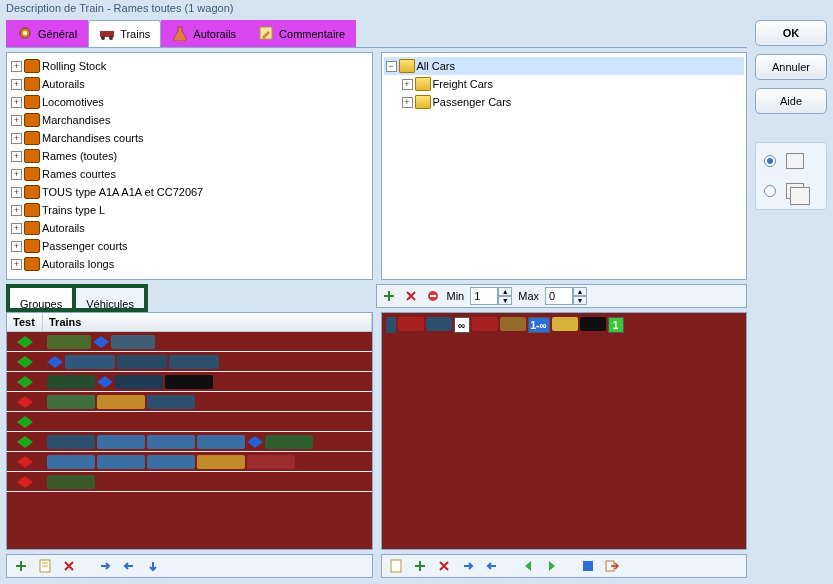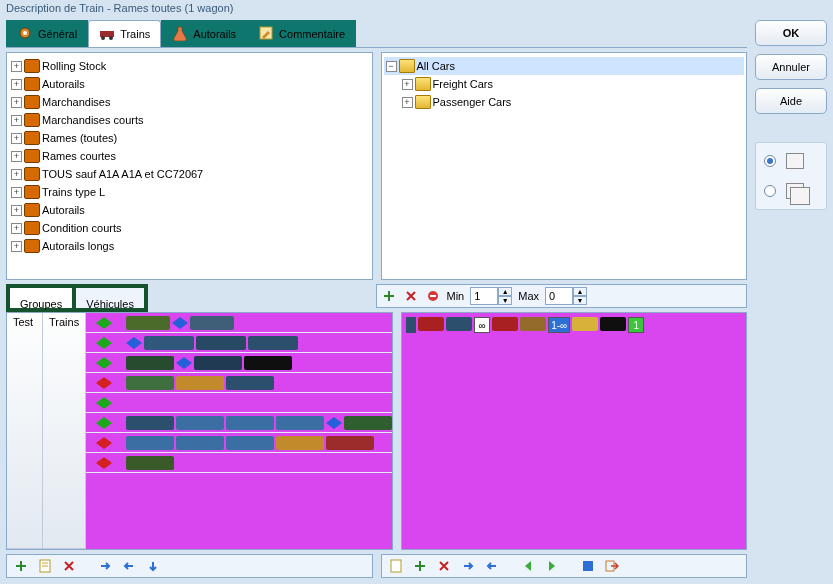--- a/index.html
+++ b/index.html
@@ -5,21 +5,21 @@
   * { box-sizing: border-box; margin: 0; padding: 0; font-family: "Segoe UI", Tahoma, sans-serif; font-size: 11px; }
   body { background: #d6e4f2; width: 833px; height: 584px; overflow: hidden; }
 
   .titlebar { height: 18px; padding: 2px 6px; color: #3a5a7a; font-size: 11px; }
   .content { padding: 2px 6px 6px 6px; display: flex; gap: 8px; height: calc(100% - 18px); }
 
   .main-col { flex: 1; display: flex; flex-direction: column; }
 
   
   .tabs { display: flex; gap: 0; border-bottom: 1px solid #8ba9c8; }
-  .tab { padding: 4px 10px; display: flex; align-items: center; gap: 5px; border: 1px solid transparent; border-bottom: none; background: #0f766e; cursor: pointer; }
+  .tab { padding: 4px 10px; display: flex; align-items: center; gap: 5px; border: 1px solid transparent; border-bottom: none; background: #d946ef; cursor: pointer; }
   .tab.active { background: #fff; border-color: #8ba9c8; border-radius: 3px 3px 0 0; }
 
   
   .top-panes { display: flex; gap: 8px; height: 228px; margin-top: 4px; }
   .tree-pane { flex: 1; background: #fff; border: 1px solid #8ba9c8; overflow-y: auto; padding: 4px 2px; }
   .tree-row { display: flex; align-items: center; gap: 2px; padding: 1px 2px; height: 18px; }
   .tree-row.selected { background: #cfe4ff; }
   .expand-box { width: 11px; height: 11px; border: 1px solid #888; background: #fff; font-size: 9px; line-height: 9px; text-align: center; color: #444; cursor: pointer; }
   .expand-box.minus::before { content: "−"; }
   .expand-box.plus::before { content: "+"; }
@@ -35,21 +35,21 @@
   .sub-tabs-wrap { flex: 1; display:flex; }
   .right-ctrl { flex: 1; display: flex; align-items: center; gap: 6px; background: #eef4fb; border: 1px solid #8ba9c8; padding: 0 4px; }
   .ctrl-btn { width: 16px; height: 16px; border: none; background: transparent; display: inline-flex; align-items:center; justify-content:center; cursor: pointer; }
   .spinner { display:inline-flex; }
   .spinner input { width: 28px; height: 18px; border: 1px solid #8ba9c8; text-align: left; padding-left: 3px; }
   .spinner-btns { display:flex; flex-direction:column; }
   .spinner-btns button { width:14px; height:9px; font-size:7px; border:1px solid #8ba9c8; background:#eef4fb; padding:0; line-height:7px;}
 
   
   .low-panes { display: flex; gap: 8px; flex: 1; margin-top: 4px; min-height: 0; }
-  .pane { flex: 1; background: #d946ef; border: 1px solid #8ba9c8; display: flex; min-height:0; }
+  .pane { flex: 1; background: #7f1d1d; border: 1px solid #8ba9c8; display: flex; flex-direction: column; min-height:0;font-weight:bold; }
   .grid-header { display: flex; background: linear-gradient(#fefefe,#e2e9f1); border-bottom: 1px solid #bfcbd9; }
   .gh-cell { padding: 3px 6px; border-right: 1px solid #bfcbd9; font-size: 11px; }
   .gh-test { width: 36px; }
   .gh-trains { flex: 1; }
   .grid-body { flex: 1; overflow-y: scroll; }
   .grid-row { display: flex; align-items: center; border-bottom: 1px solid #e6ecf3; height: 20px; }
   .gr-test { width: 36px; display:flex; align-items:center; justify-content:center; }
   .gr-trains { flex: 1; display: flex; align-items:center; gap: 2px; padding-left: 4px; overflow:hidden; }
 
   .arrow-pair { display:flex; gap:0; }
@@ -131,56 +131,61 @@
             <span>Rolling Stock</span>
           </div>
           <div class="tree-row">
             <span class="expand-box plus"></span>
             <span class="node-icon"></span>
             <span>Autorails</span>
           </div>
           <div class="tree-row">
             <span class="expand-box plus"></span>
             <span class="node-icon"></span>
+            <span>Locomotives</span>
+          </div>
+          <div class="tree-row">
+            <span class="expand-box plus"></span>
+            <span class="node-icon"></span>
             <span>Marchandises</span>
           </div>
           <div class="tree-row">
             <span class="expand-box plus"></span>
             <span class="node-icon"></span>
             <span>Marchandises courts</span>
           </div>
           <div class="tree-row">
             <span class="expand-box plus"></span>
             <span class="node-icon"></span>
             <span>Rames (toutes)</span>
           </div>
           <div class="tree-row">
             <span class="expand-box plus"></span>
             <span class="node-icon"></span>
             <span>Rames courtes</span>
           </div>
           <div class="tree-row">
             <span class="expand-box plus"></span>
             <span class="node-icon"></span>
-            <span>TOUS sauf A1A A1A et CC72067</span>
+            <span>TOUS type A1A A1A et CC72067</span>
           </div>
           <div class="tree-row">
             <span class="expand-box plus"></span>
             <span class="node-icon"></span>
             <span>Trains type L</span>
           </div>
           <div class="tree-row">
             <span class="expand-box plus"></span>
             <span class="node-icon"></span>
             <span>Autorails</span>
           </div>
           <div class="tree-row">
             <span class="expand-box plus"></span>
             <span class="node-icon"></span>
-            <span>Condition courts</span>
+            <span>Passenger courts</span>
           </div>
           <div class="tree-row">
             <span class="expand-box plus"></span>
             <span class="node-icon"></span>
             <span>Autorails longs</span>
           </div>
         </div>
       <div class="tree-pane">
         <div class="tree-row selected">
           <span class="expand-box minus"></span>

